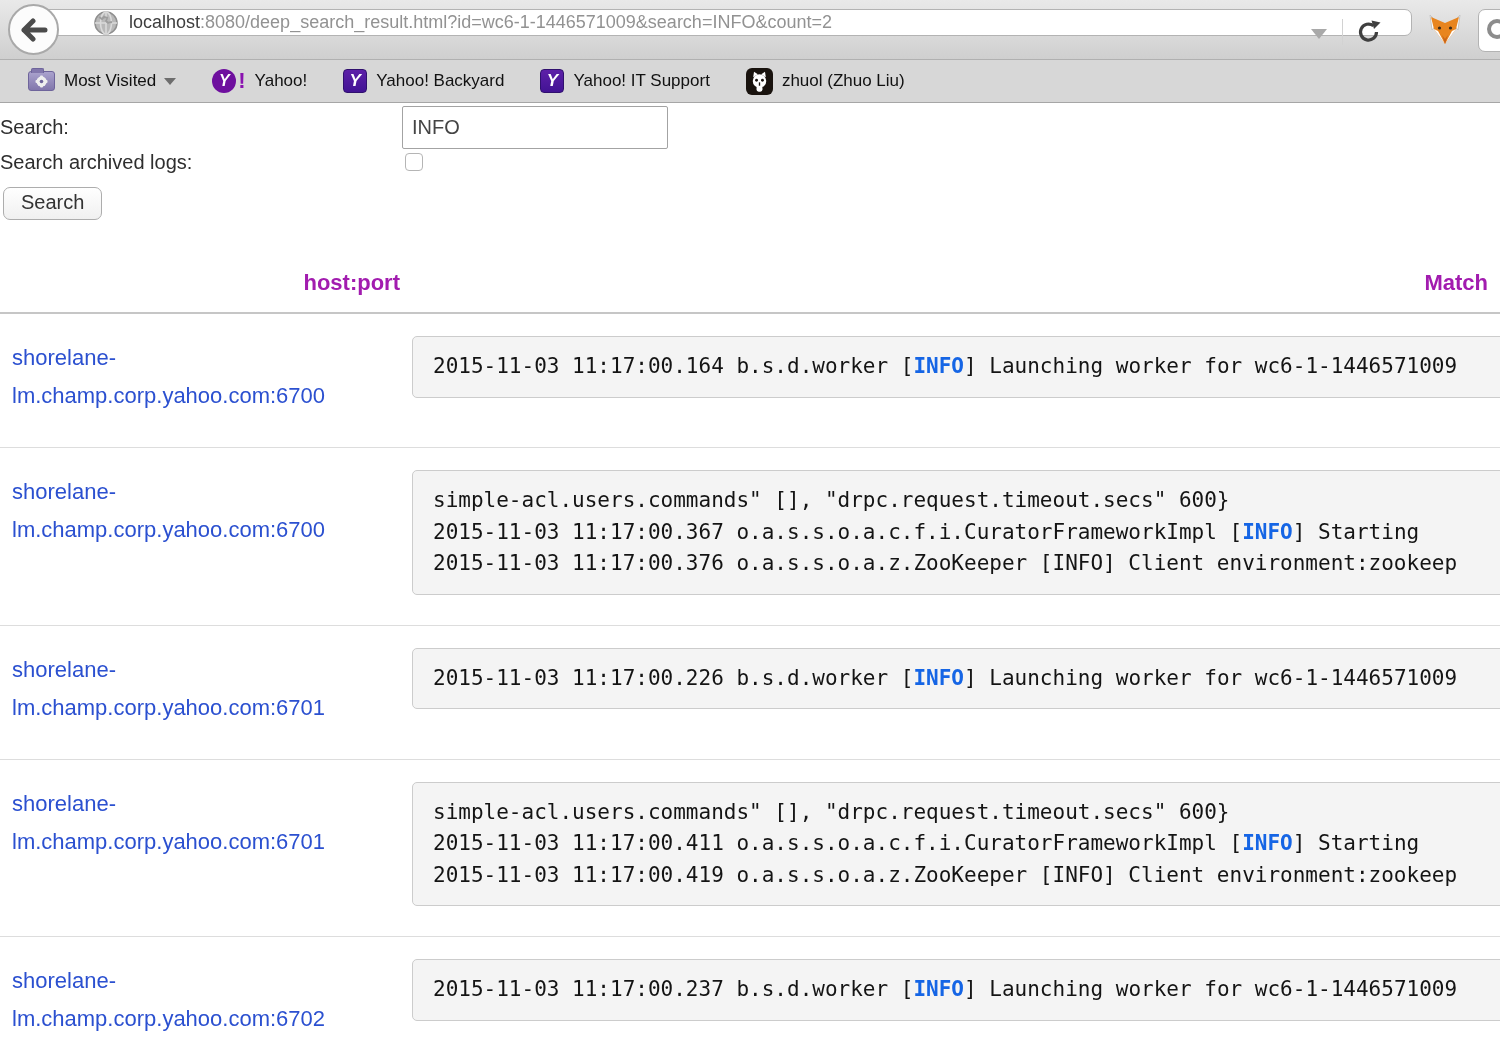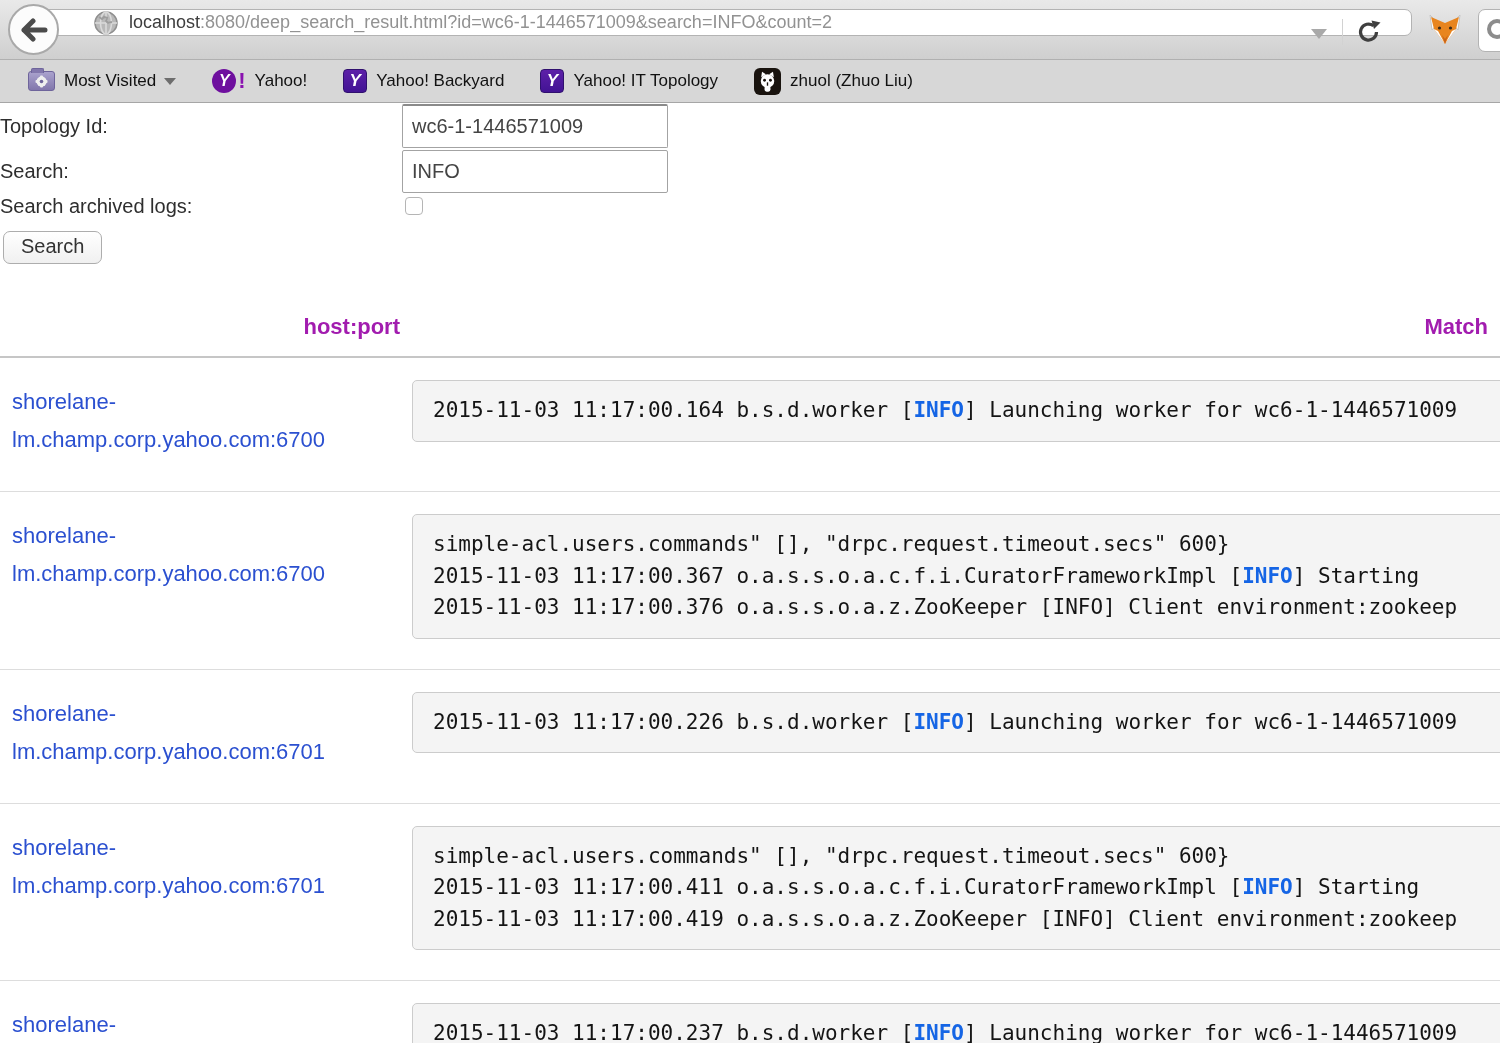--- a/index.html
+++ b/index.html
@@ -230,21 +230,21 @@
     <span class="bm-label">Yahoo!</span>
   </div>
 
   <div class="bm-item">
     <span class="ysq">Y</span>
     <span class="bm-label">Yahoo! Backyard</span>
   </div>
 
   <div class="bm-item">
     <span class="ysq">Y</span>
-    <span class="bm-label">Yahoo! IT Topology</span>
+    <span class="bm-label">Yahoo! IT Support</span>
   </div>
 
   <div class="bm-item">
     <span style="display:flex">
       <svg width="27" height="27" viewBox="0 0 32 32">
         <rect width="32" height="32" rx="7" fill="#19130e"></rect>
         <circle cx="16" cy="15.5" r="8" fill="#fff"></circle>
         <polygon points="8.5,11 9.5,4.5 14,7.5" fill="#fff"></polygon>
         <polygon points="23.5,11 22.5,4.5 18,7.5" fill="#fff"></polygon>
         <rect x="12.5" y="21" width="7" height="7" rx="2.5" fill="#fff"></rect>
@@ -252,24 +252,20 @@
         <circle cx="19.5" cy="14.5" r="1.7" fill="#19130e"></circle>
         <rect x="15.2" y="17" width="1.6" height="4" fill="#19130e"></rect>
       </svg>
     </span>
     <span class="bm-label">zhuol (Zhuo Liu)</span>
   </div>
 </div>
 
 <div class="content">
 
-  <div class="form-row row-topology">
-    <label class="form-label">Topology Id:</label>
-    <input class="text-input" type="text" value="wc6-1-1446571009" style="">
-  </div>
 
   <div class="form-row row-search">
     <label class="form-label">Search:</label>
     <input class="text-input" type="text" value="INFO" style="">
   </div>
 
   <div class="form-row row-archived">
     <label class="form-label">Search archived logs:</label>
     <span class="checkbox"></span>
   </div>

